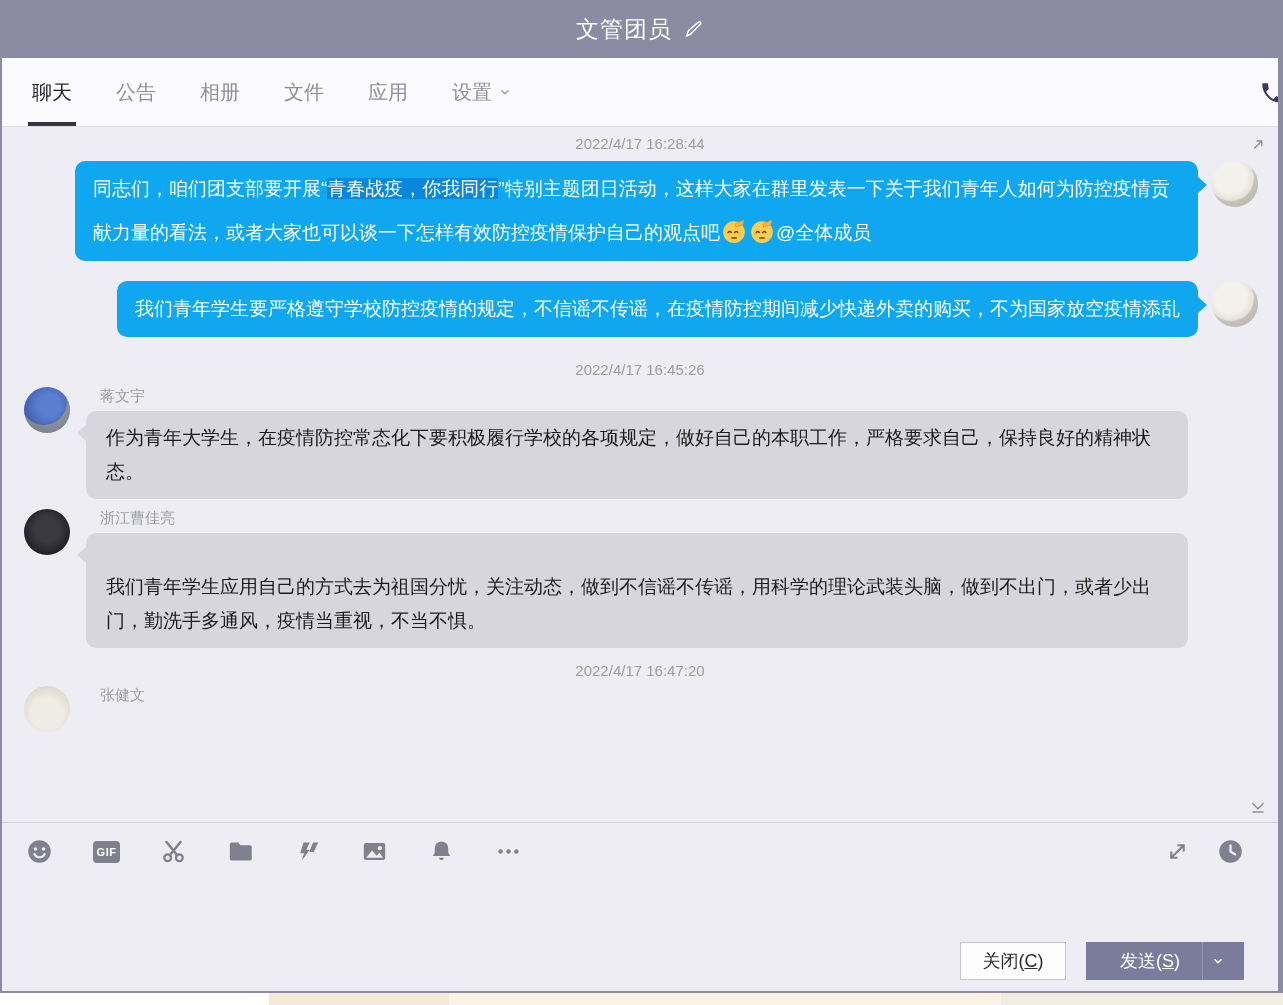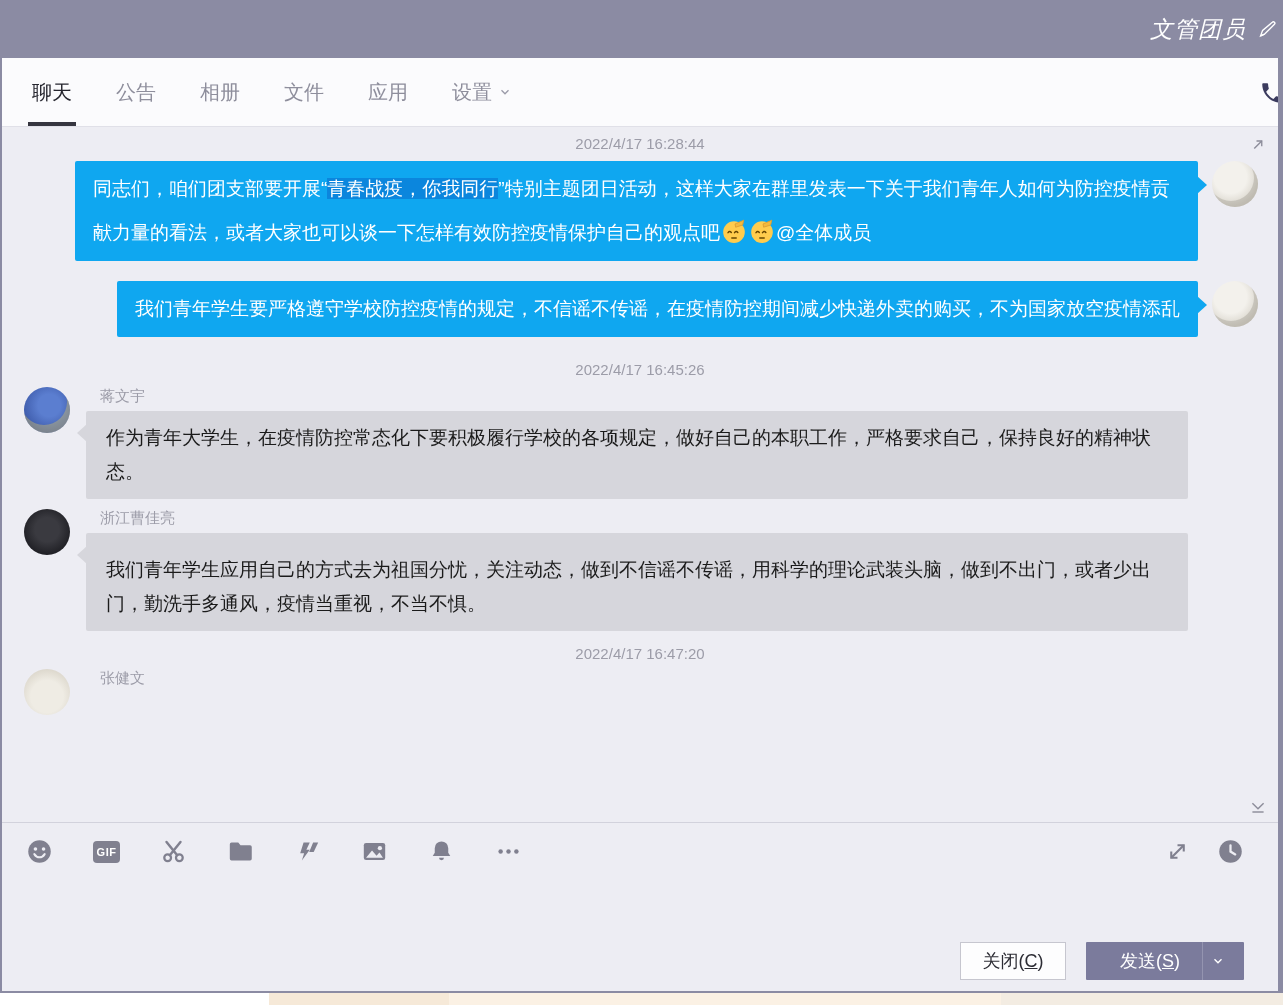--- a/index.html
+++ b/index.html
@@ -1,47 +1,47 @@
 <!DOCTYPE html>
 <html><head>
 <meta charset="utf-8">
 <style>
   * { margin:0; padding:0; box-sizing:border-box; }
   html,body { width:1283px; height:1005px; font-family:"Liberation Sans","DejaVu Sans",sans-serif; background:#ffffff; overflow:hidden; }
   .window { position:absolute; left:0; top:0; width:1283px; height:993px;
             border-left:2px solid #8b8ba3; border-right:5px solid #8b8ba3; border-bottom:2px solid #8b8ba3;
             background:#ededf3; display:flex; flex-direction:column; }
   
-  .titlebar { height:58px; background:#8b8ba3; display:flex; align-items:center; justify-content:flex-end; gap:10px; flex:0 0 auto;font-style:italic; }
+  .titlebar { height:58px; background:#8b8ba3; display:flex; align-items:center; justify-content:center; gap:10px; flex:0 0 auto; }
   .titlebar .title { color:#ffffff; font-size:23px; letter-spacing:1px; }
   
   .tabbar { height:69px; background:#fbfbfd; border-bottom:1px solid #e0e0e8; display:flex; align-items:stretch; padding-left:28px; gap:40px; position:relative; overflow:hidden; flex:0 0 auto; }
   .tab { display:flex; align-items:center; gap:6px; font-size:20px; color:#8e8e9c; position:relative; cursor:default; padding:9px 2px; }
   .tab.active { color:#26262f; }
   .tab.active::after { content:""; position:absolute; left:-2px; right:-2px; bottom:0; height:4px; background:#35353f; }
   .phone { position:absolute; right:-7px; top:22px; }
   
   .chat { height:695px; overflow:hidden; position:relative; background:#ededf3; padding-top:6px; flex:0 0 auto; }
   .time-row { text-align:center; color:#9c9ca8; font-size:15px; height:22px; line-height:22px; }
   .avatar { width:46px; height:46px; border-radius:50%; flex:0 0 auto; }
   .av-self { background:radial-gradient(circle at 40% 35%, #f3f1ec 0 40%, #d9d5cc 70%, #c9c4ba 100%); box-shadow:inset -4px -6px 0 rgba(120,115,105,.25); }
   .av-jwy  { background:radial-gradient(circle at 55% 40%, #5b7ed0 0 30%, #3c59a8 75%, #2e4787 100%); box-shadow:inset -3px -8px 0 rgba(240,210,90,.35); }
   .av-zjc  { background:radial-gradient(circle at 50% 45%, #3a3a40 0 35%, #1b1b20 80%); }
   .av-xj   { background:radial-gradient(circle at 45% 40%, #aab2be 0 30%, #6f7a8c 75%, #556072 100%); }
   .av-part { background:radial-gradient(circle at 50% 60%, #efece4 0 45%, #cfc9bc 100%); }
   .sent-row { display:flex; justify-content:flex-end; align-items:flex-start; gap:14px; padding:6px 20px 6px 70px; }
   .recv-row { display:flex; align-items:flex-start; gap:16px; padding:6px 90px 4px 22px; }
   .recv-col { display:flex; flex-direction:column; align-items:flex-start; }
   .sender-name { font-size:15px; color:#9c9ca8; margin:0 0 5px 14px; }
-  .bubble { position:relative; border-radius:2px; font-size:19px; }
+  .bubble { position:relative; border-radius:10px; font-size:19px; }
   .bubble-sent { background:#0fa7f0; color:#ffffff; line-height:44px; padding:6px 18px; max-width:1123px; }
   .bubble-sent::after { content:""; position:absolute; right:-9px; top:15px; border:9px solid transparent; border-right:0; border-left:10px solid #0fa7f0; }
   .bubble-recv { background:#d6d6dc; color:#1b1b1b; line-height:34px; padding:10px 20px; max-width:1102px; }
   .bubble-recv::before { content:""; position:absolute; left:-9px; top:13px; border:9px solid transparent; border-left:0; border-right:10px solid #d6d6dc; }
-  .pad-top { padding-top:20px; }
+  .pad-top { padding-top:37px; }
   .hl { background:#0b86dd; }
   .emoji-salute { display:inline-block; width:26px; height:26px; vertical-align:-5px; margin:0 1px; }
   .chat-nav { position:absolute; right:8px; width:22px; height:18px; color:#8d8d9a; }
   .chat-nav.top { top:8px; } .chat-nav.bottom { bottom:4px; }
   
   .composer { border-top:1px solid #d2d2dc; background:#ededf3; position:relative; flex:1 1 auto; }
   .toolbar { display:flex; align-items:center; gap:40px; padding:15px 24px 6px 24px; }
   .tb-icon { width:27px; height:27px; display:flex; align-items:center; justify-content:center; }
   .gif-box { width:32px; height:22px; background:#80808f; border-radius:4px; color:#ffffff; font-size:11px; font-weight:bold; display:flex; align-items:center; justify-content:center; letter-spacing:.5px; }
   .tb-right { margin-left:auto; display:flex; align-items:center; gap:26px; margin-right:10px; }

